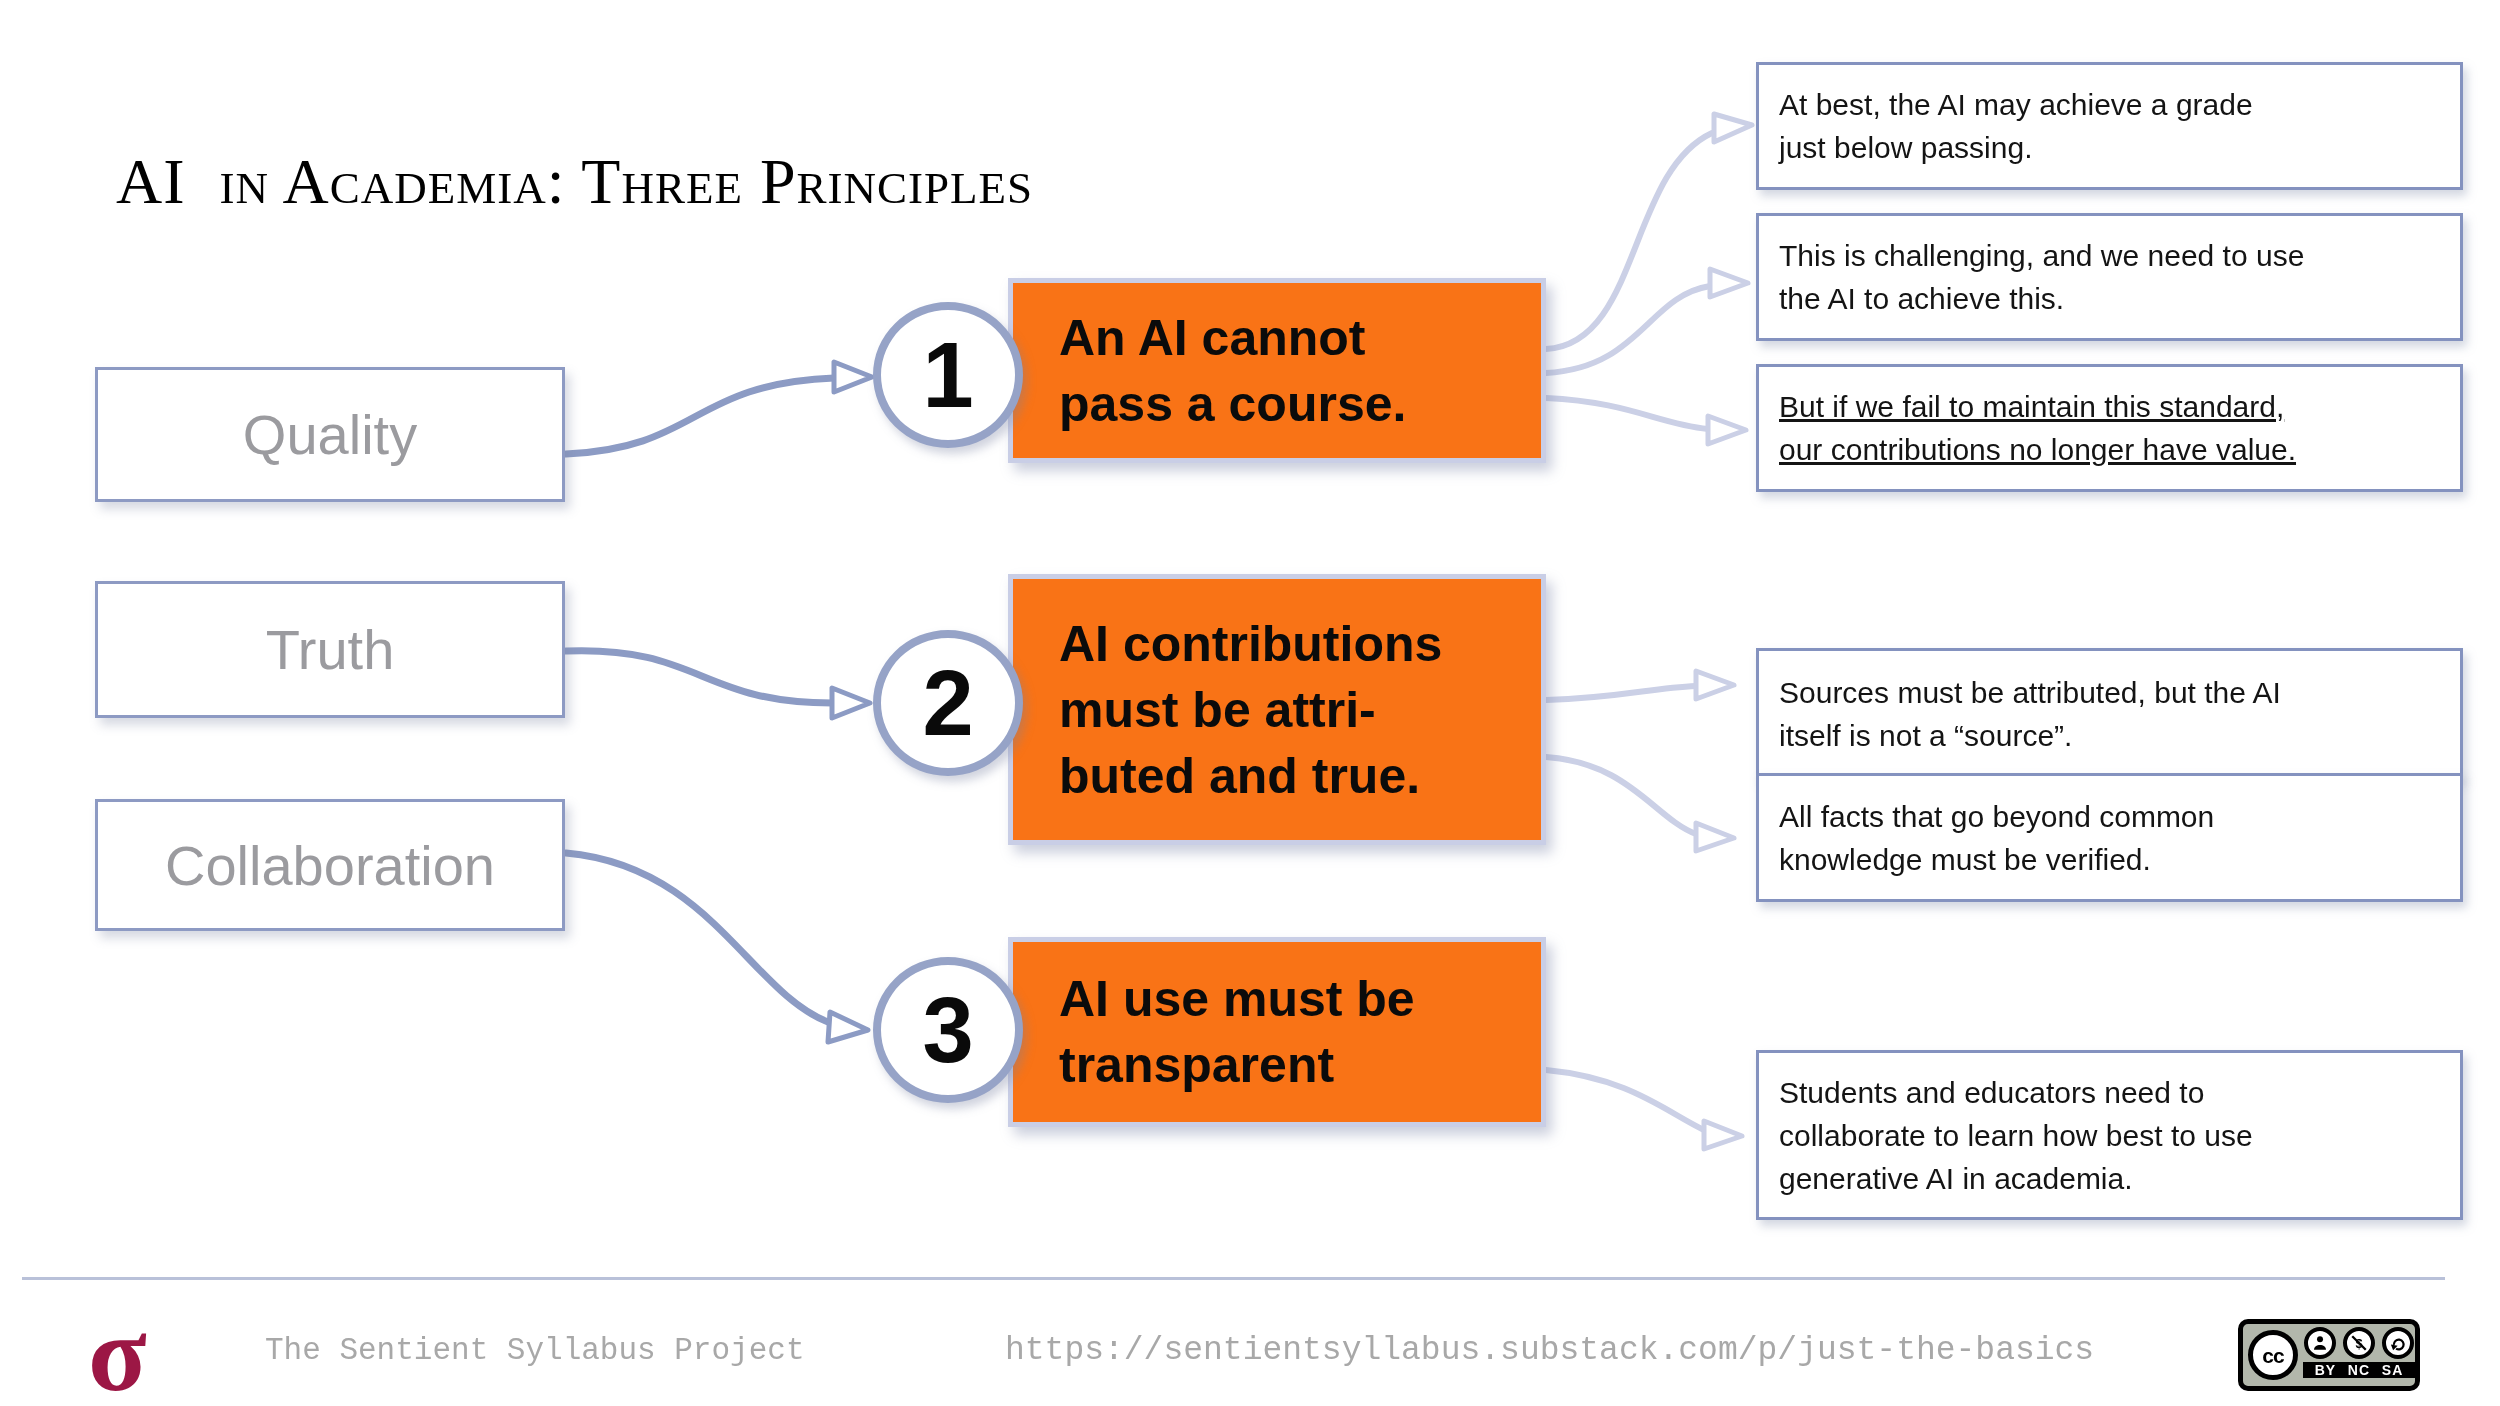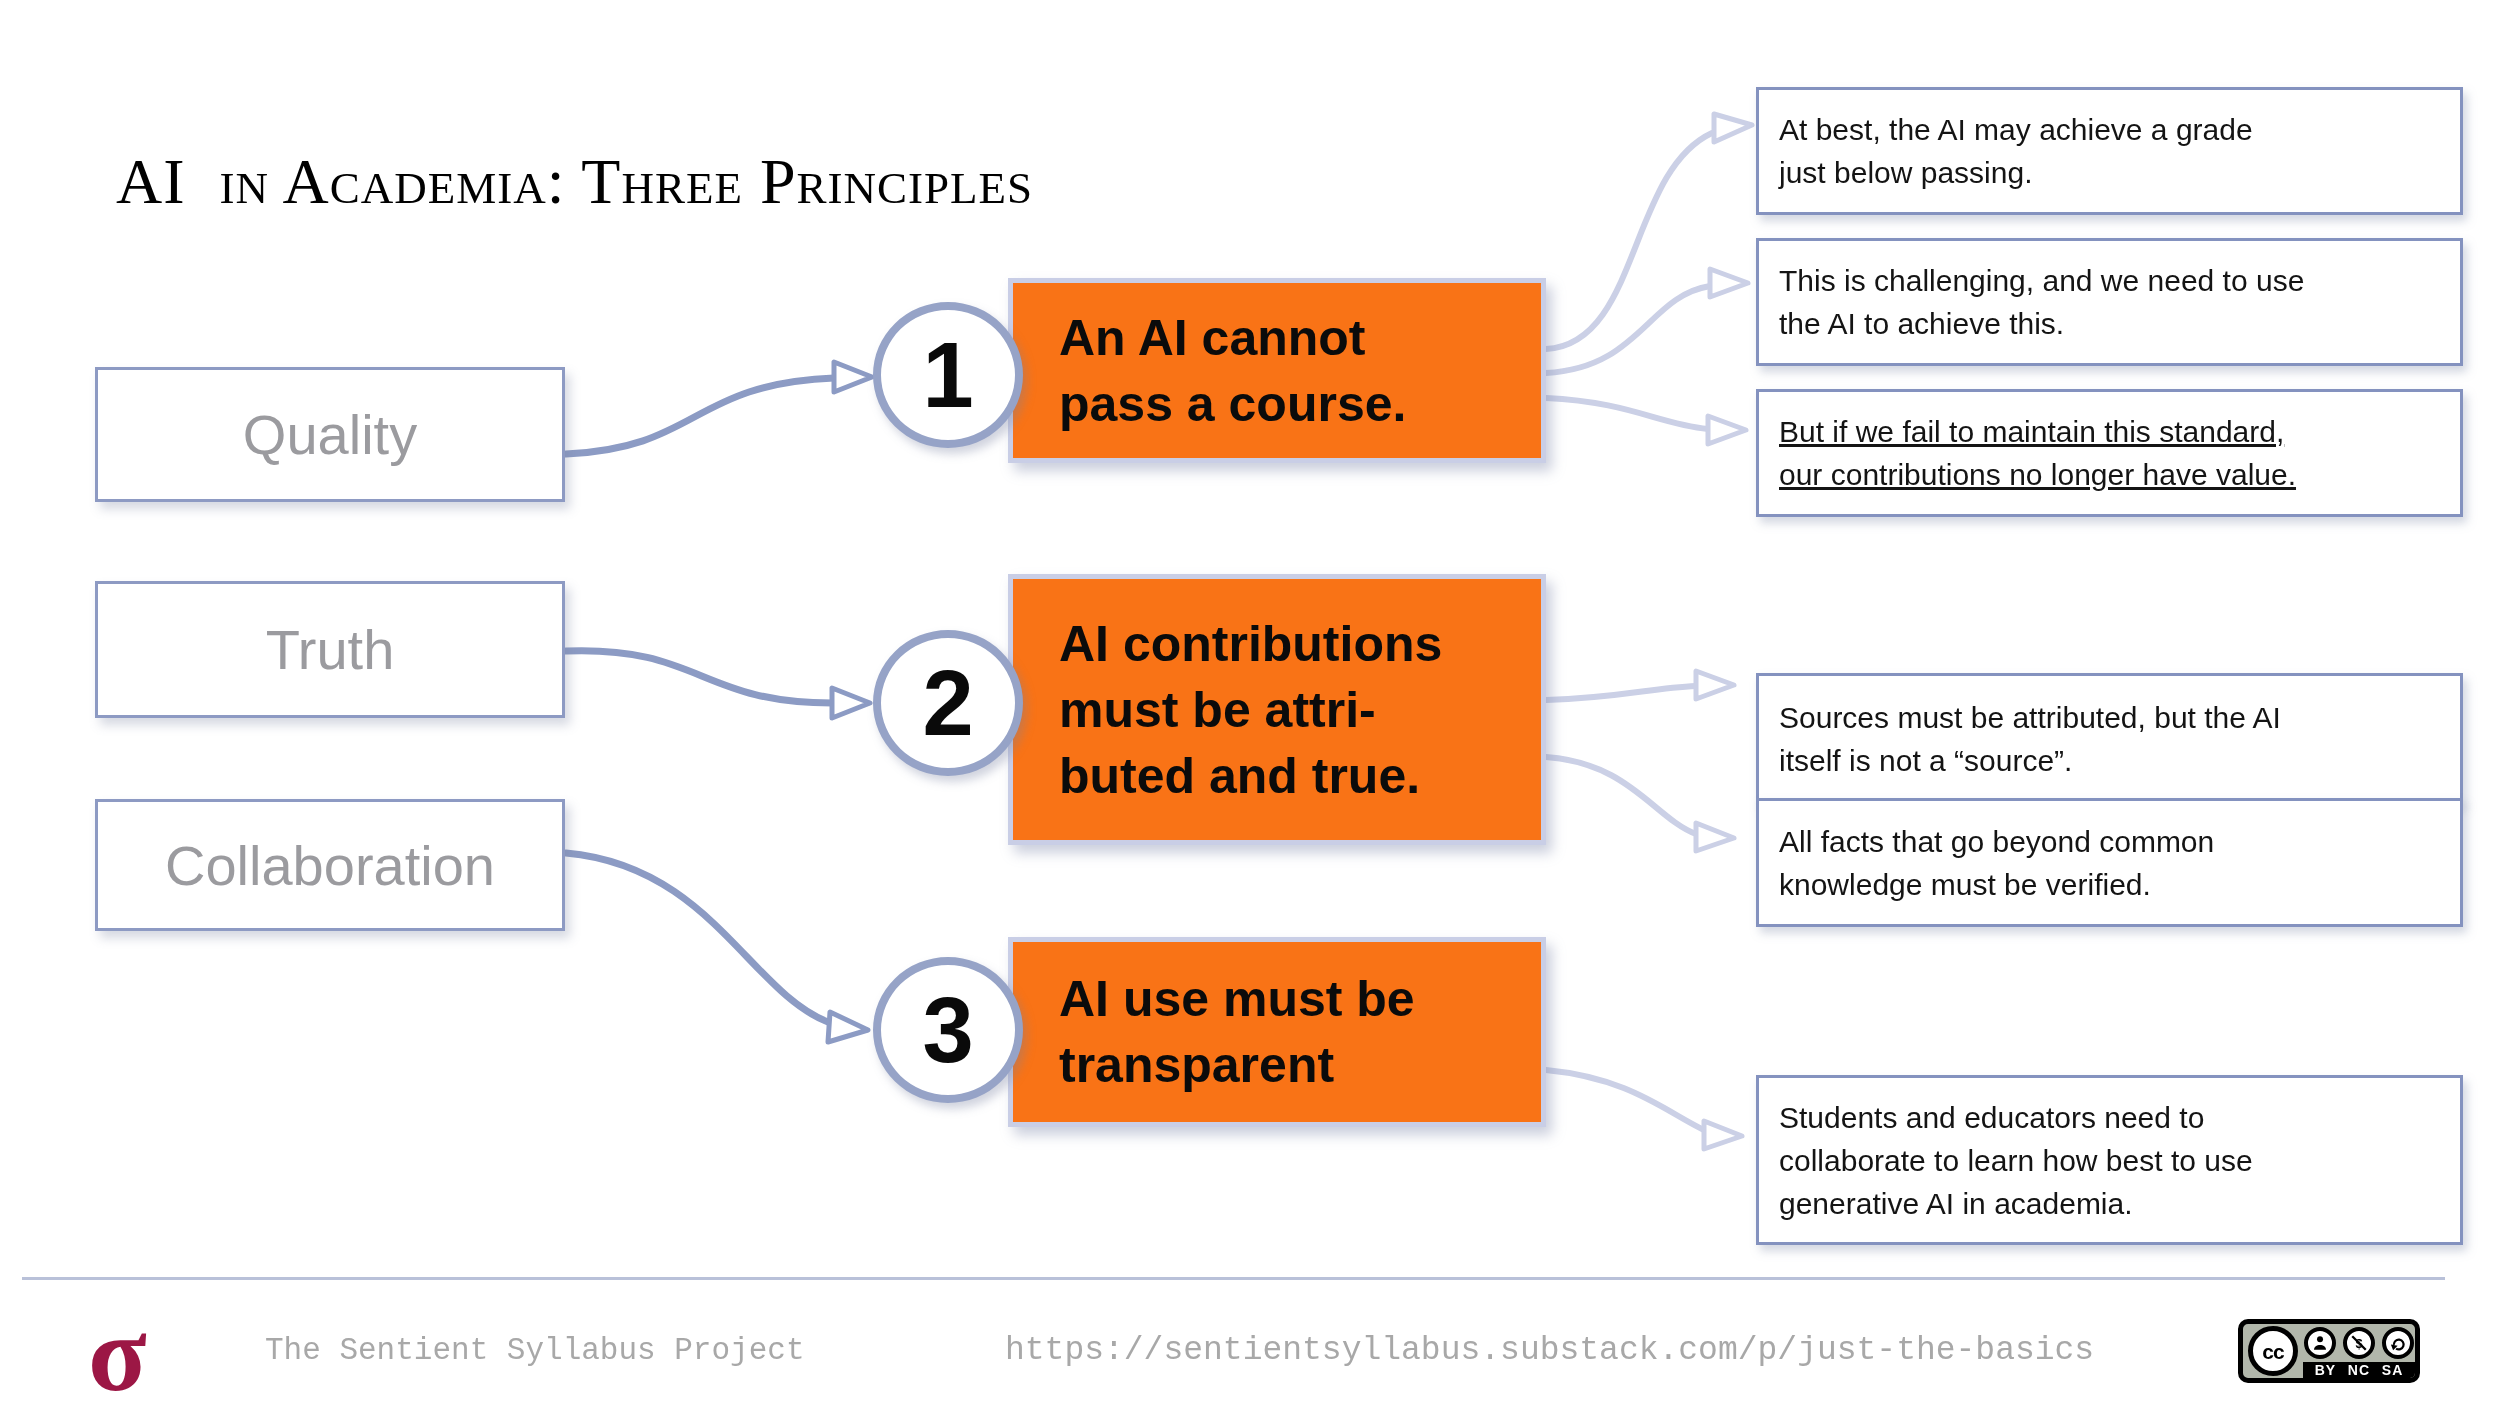--- a/index.html
+++ b/index.html
@@ -48,21 +48,21 @@
   }
 
   
   .rbox{
     left:1756px;width:707px;background:#fff;
     border:3px solid #8492BF;
     box-shadow:4px 6px 9px rgba(130,140,170,.35);
     display:flex;align-items:center;
     padding-left:20px;
     font-size:30px;line-height:43px;color:#141414;
-    white-space:pre-line;z-index:2;margin-top:25px;
+    white-space:pre-line;z-index:2;
   }
 
   
   #connectors{left:0;top:0;z-index:1;pointer-events:none;}
   .cdark{fill:none;stroke:#8C9BC4;stroke-width:7;stroke-linecap:round;}
   .cpale{fill:none;stroke:#CBD0E6;stroke-width:6;stroke-linecap:round;}
   .hdark{fill:#ffffff;stroke:#8C9BC4;stroke-width:5;stroke-linejoin:round;}
   .hpale{fill:#ffffff;stroke:#CBD0E6;stroke-width:5;stroke-linejoin:round;}
 
   
@@ -73,21 +73,21 @@
     font-size:108px;color:#9C1745;z-index:2;
   }
   .ftxt{
     font-family:"Liberation Mono",monospace;color:#A8A8A8;z-index:2;
   }
   #project{left:265px;top:1333px;font-size:31px;}
   #url{left:1005px;top:1332px;font-size:33px;}
 
   
   #ccbadge{
-    left:2238px;top:1319px;width:182px;height:64px;
+    left:2238px;top:1319px;width:182px;height:72px;
     border:5px solid #000;border-radius:10px;background:#B2B7AB;
     display:flex;z-index:2;overflow:hidden;
   }
   #cc-left{width:60px;display:flex;align-items:center;justify-content:center;}
   #cc-circle{
     width:40px;height:40px;border-radius:50%;border:5px solid #000;background:#fff;
     display:flex;align-items:center;justify-content:center;
     font-weight:bold;font-size:21px;letter-spacing:-1px;color:#000;line-height:1;
   }
   #cc-right{flex:1;display:flex;flex-direction:column;}

